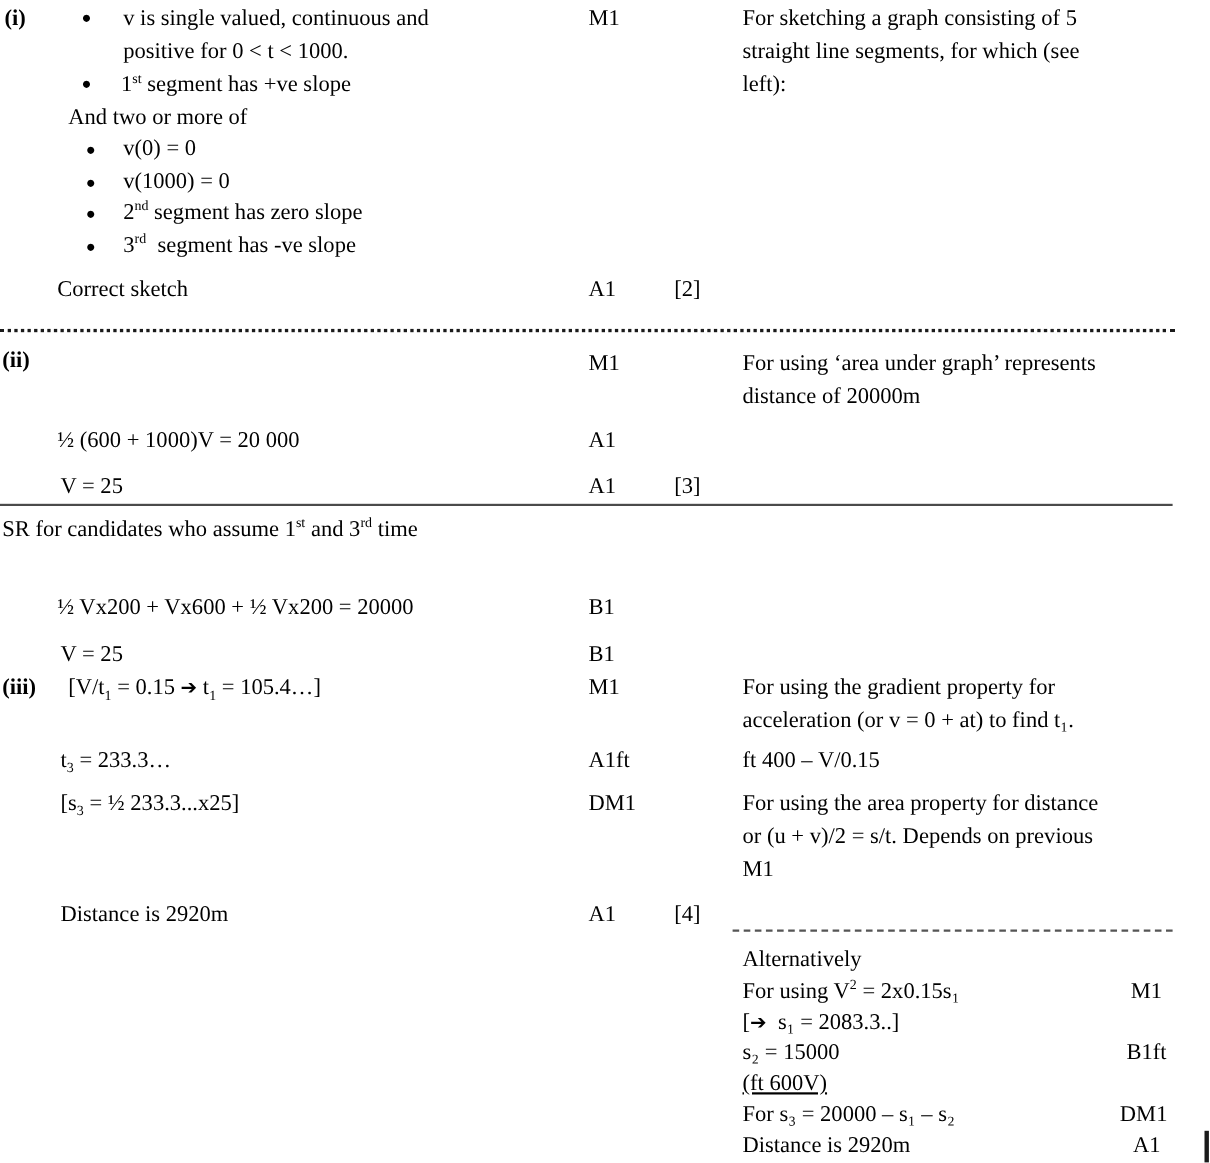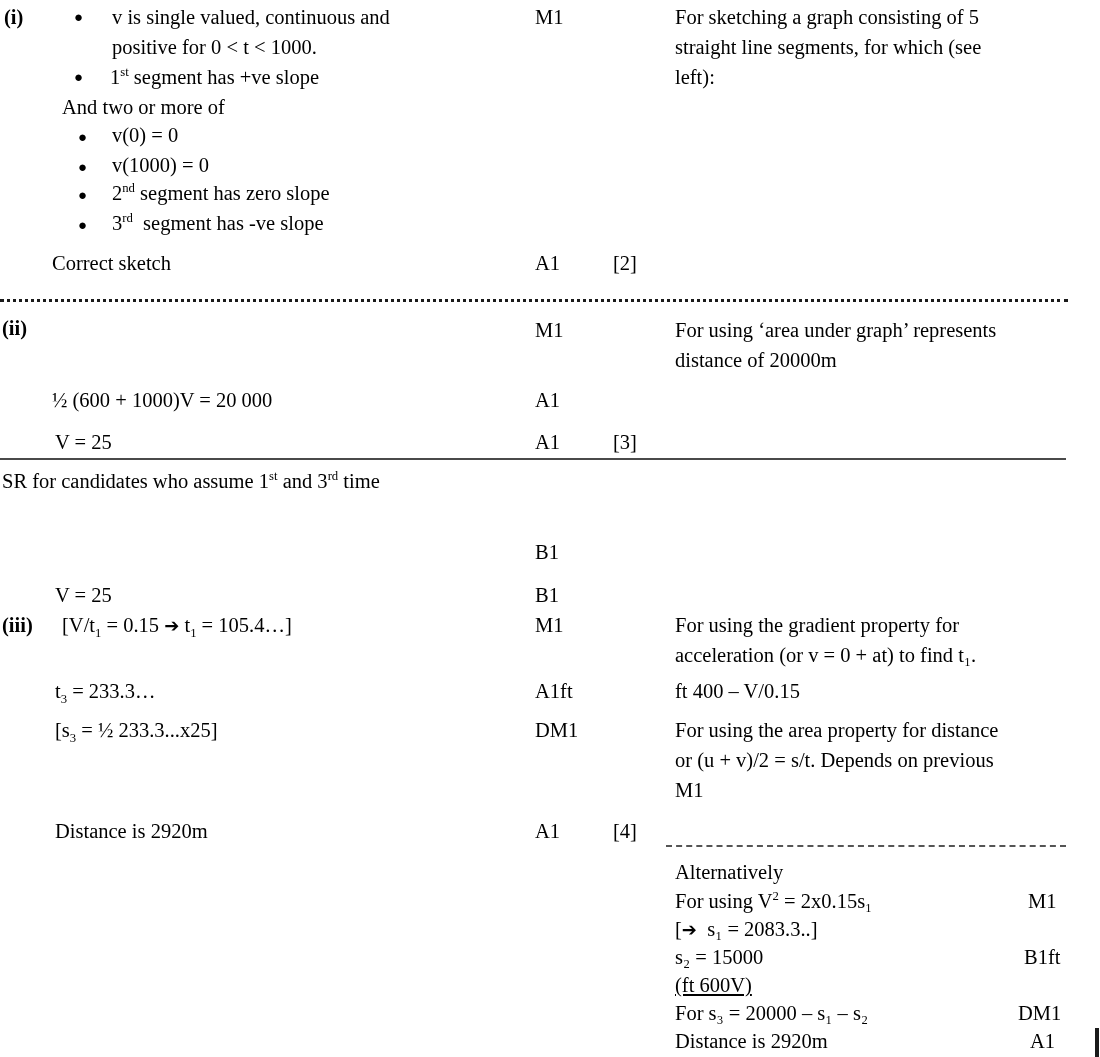--- a/index.html
+++ b/index.html
@@ -108,20 +108,21 @@
   <div class="t" style="left:535px; top:385px;">A1</div>
 
   <div class="t" style="left:55px; top:427px;">V = 25</div>
   <div class="t" style="left:535px; top:427px;">A1</div>
   <div class="t" style="left:613px; top:427px;">[3]</div>
 
   <div class="rule-solid" style="left:0px; top:458px; width:1066px;"></div>
 
   <div class="t" style="left:2px; top:466px;"><span>SR for candidates who assume 1</span><sup>st</sup><span> and 3</span><sup>rd</sup><span> time</span></div>
 
+  <div class="t" style="left:52px; top:537px;">½ Vx200 + Vx600 + ½ Vx200 = 20000</div>
   <div class="t" style="left:535px; top:537px;">B1</div>
 
   <div class="t" style="left:55px; top:580px;">V = 25</div>
   <div class="t" style="left:535px; top:580px;">B1</div>
 
   <div class="t bold" style="left:2px; top:610px;">(iii)</div>
 
   <div class="t" style="left:62px; top:610px;"><span>[V/t</span><sub>1</sub><span> = 0.15 </span><span class="arrow">➔</span><span> t</span><sub>1</sub><span> = 105.4…]</span></div>
   <div class="t" style="left:535px; top:610px;">M1</div>
 

